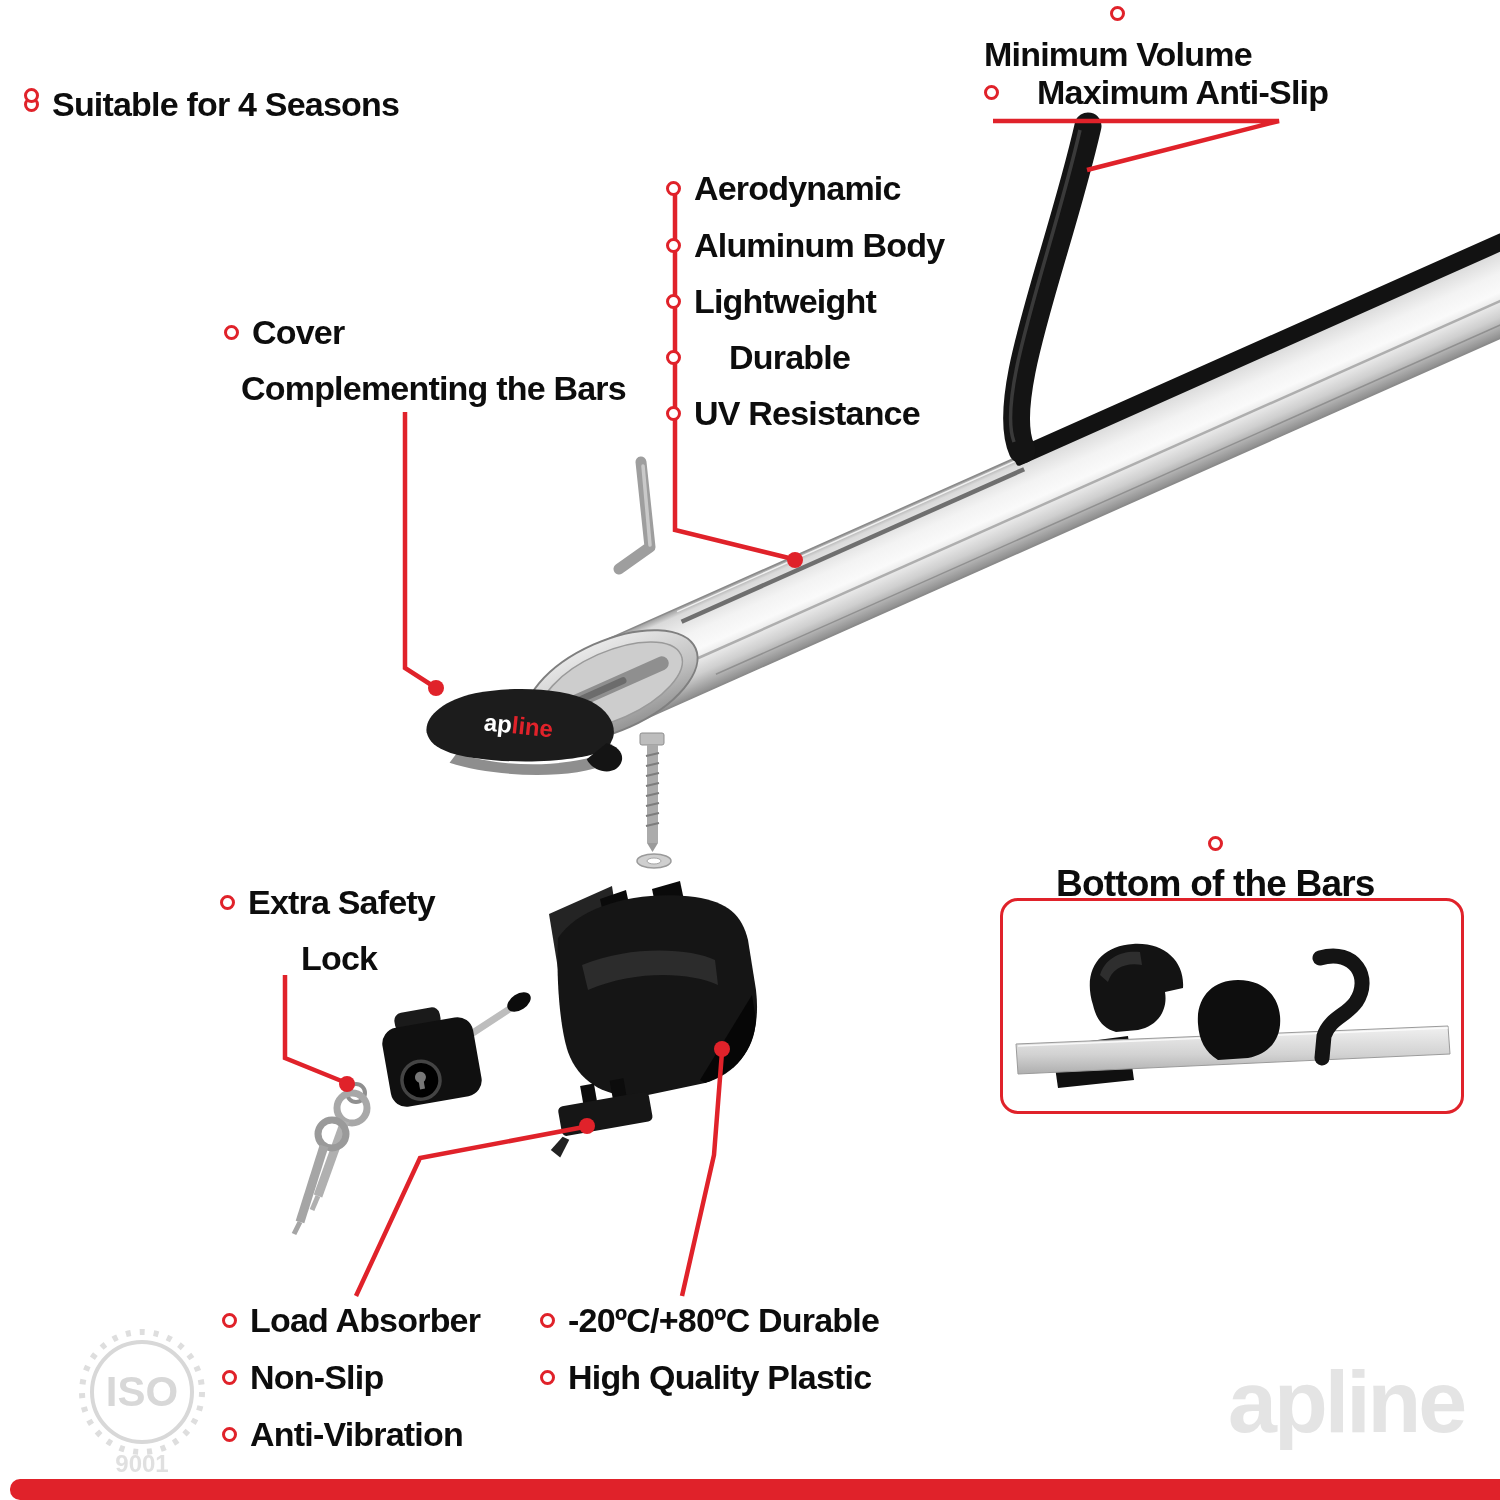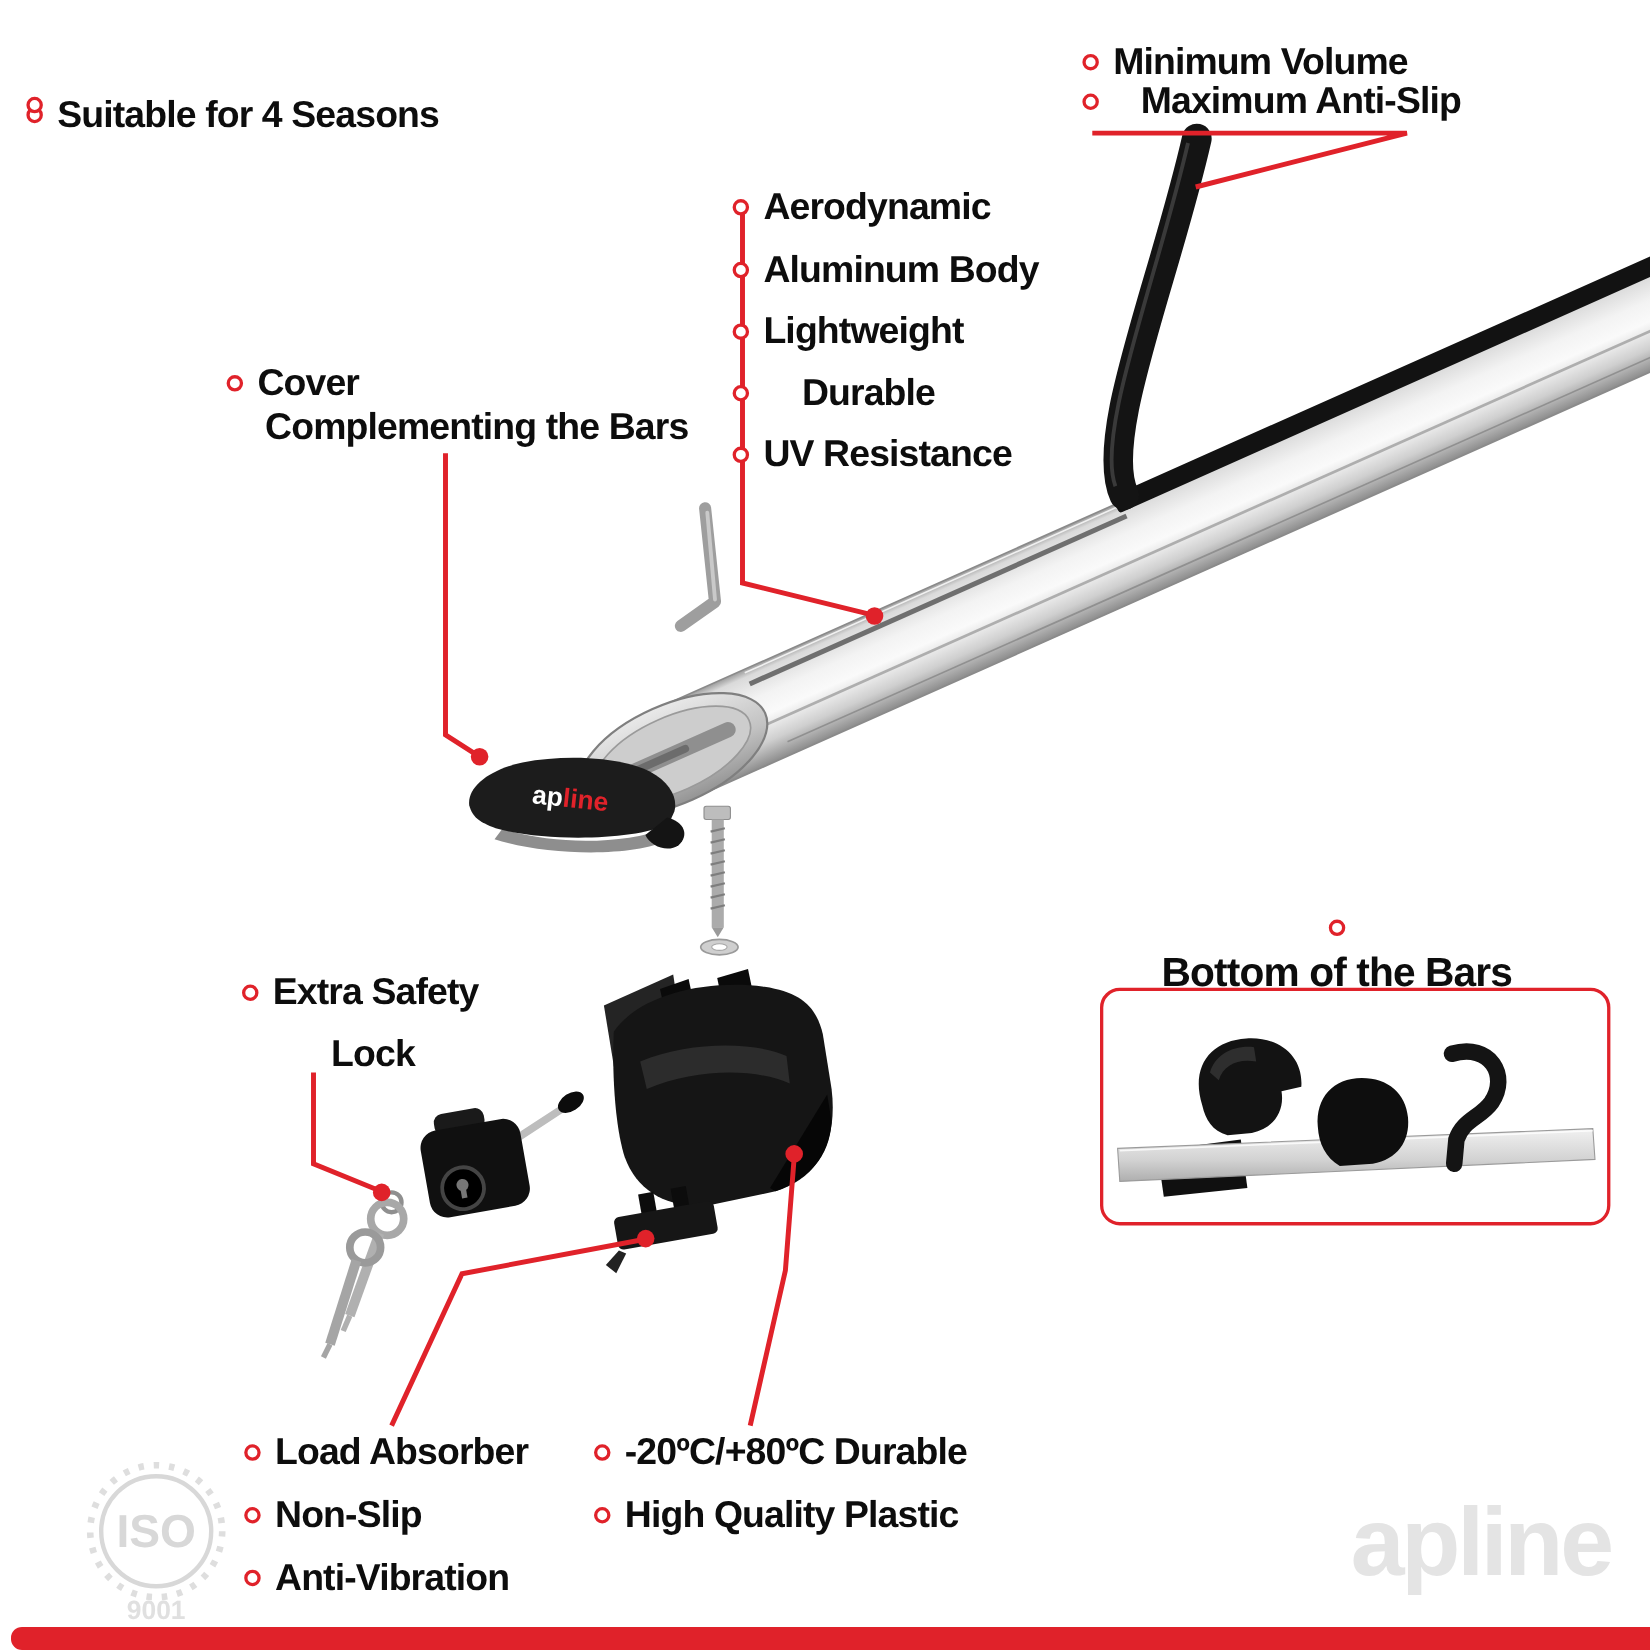--- a/index.html
+++ b/index.html
@@ -164,21 +164,21 @@
   </svg>
 
   <div class="label-row" style="left:24px;top:40px;margin-top:44px;">
     <span class="bullet"></span>
     <span class="label-text">Suitable for 4 Seasons</span>
   </div>
   <div class="label-row" style="left:24px;top:88px;">
     <span class="bullet"></span>
   </div>
 
-  <div class="label-row" style="left:984px;top:36px;">
+  <div class="label-row" style="left:984px;top:6px;flex-direction:column;">
     <span class="bullet"></span>
     <span class="label-text">Minimum Volume</span>
   </div>
   <div class="label-row" style="left:984px;top:72px;gap:38px;">
     <span class="bullet"></span>
     <span class="label-text">Maximum Anti-Slip</span>
   </div>
 
   <div class="label-row" style="left:666px;top:168px;">
     <span class="bullet"></span>
@@ -194,21 +194,21 @@
   </div>
   <div class="label-row" style="left:666px;top:337px;gap:48px;">
     <span class="bullet"></span>
     <span class="label-text">Durable</span>
   </div>
   <div class="label-row" style="left:666px;top:393px;">
     <span class="bullet"></span>
     <span class="label-text">UV Resistance</span>
   </div>
 
-  <div class="label-row" style="left:206px;top:312px;margin-top:16px;">
+  <div class="label-row" style="left:224px;top:312px;">
     <span class="bullet"></span>
     <span class="label-text">Cover</span>
   </div>
   <div class="label-row" style="left:241px;top:368px;">
     <span class="label-text">Complementing the Bars</span>
   </div>
 
   <div class="label-row" style="left:220px;top:882px;">
     <span class="bullet"></span>
     <span class="label-text">Extra Safety</span>

